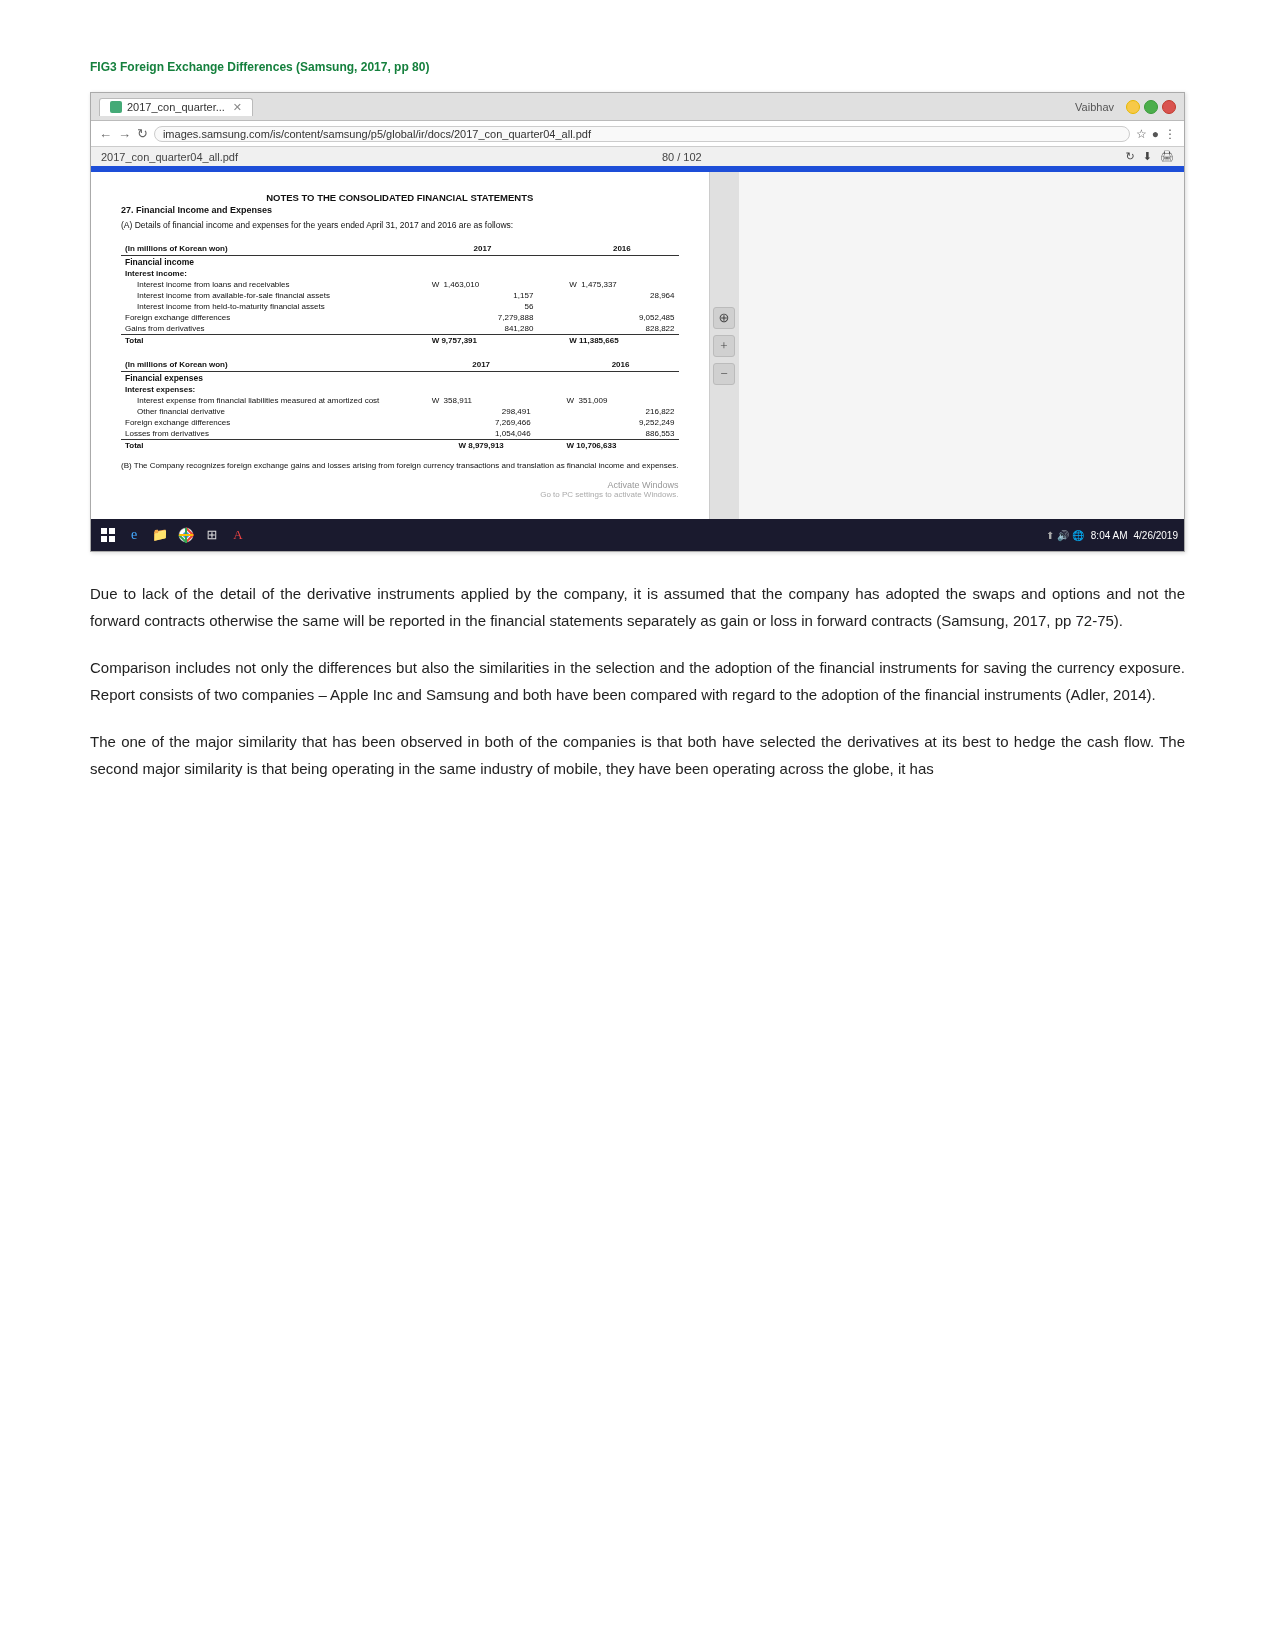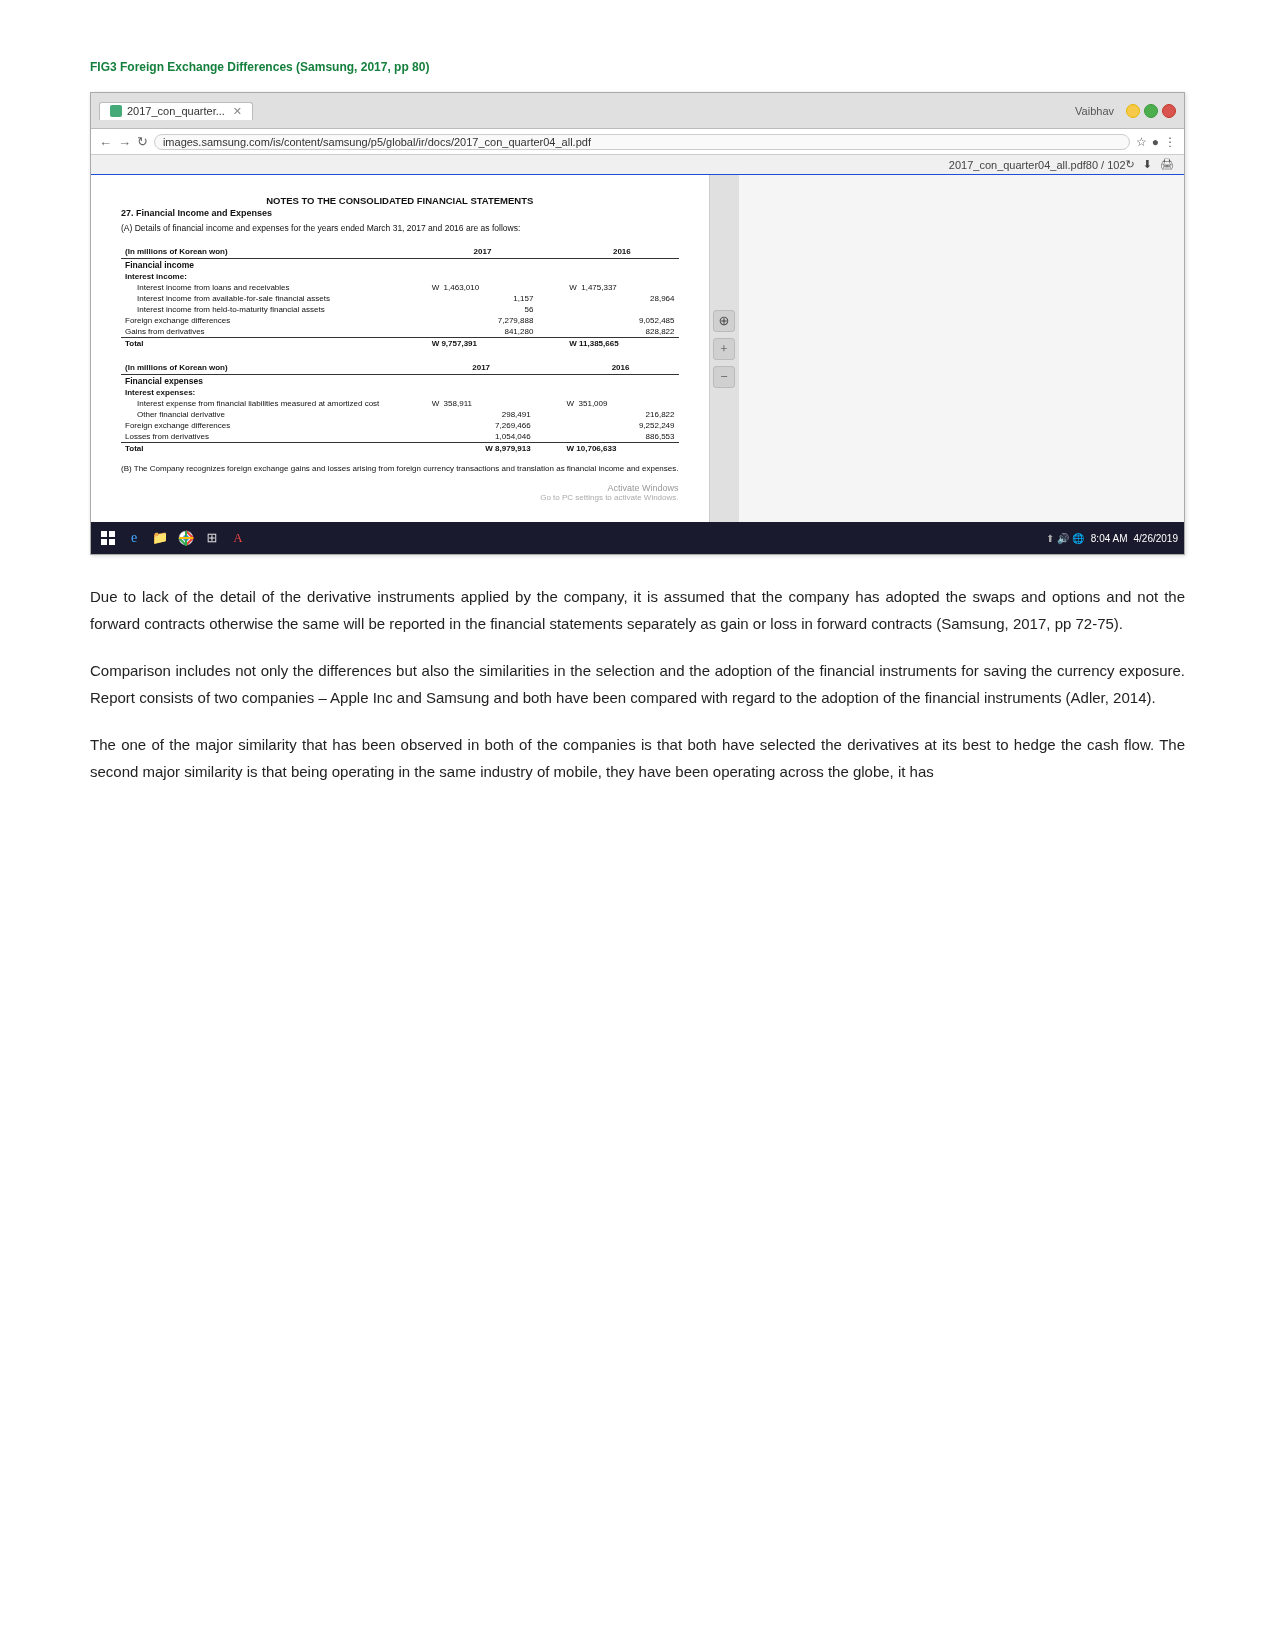--- a/index.html
+++ b/index.html
@@ -33,21 +33,21 @@
       box-shadow: 1px 1px 4px rgba(0,0,0,0.15);
     }
 
     .browser-titlebar {
       background: #e0e0e0;
       display: flex;
       align-items: center;
       justify-content: space-between;
       padding: 4px 8px;
       border-bottom: 1px solid #bbb;
-      height: 36px;
+      height: 28px;
     }
 
     .browser-tab {
       display: flex;
       align-items: center;
       background: #fff;
       border: 1px solid #bbb;
       border-bottom: none;
       padding: 2px 10px;
       font-size: 11px;
@@ -113,24 +113,24 @@
 
     .addr-icons {
       display: flex;
       gap: 5px;
       color: #555;
       font-size: 12px;
     }
 
     .browser-toolbar {
       background: #f0f0f0;
-      border-bottom: 1px solid #1d4ed8;
-      display: flex;
-      align-items: center;
-      justify-content: flex-end;
+      border-bottom: 6px solid #1d4ed8;
+      display: flex;
+      align-items: center;
+      justify-content: space-between;
       padding: 3px 10px;
       font-family: Arial, sans-serif;
       font-size: 11px;
       color: #444;
     }
 
     .browser-content {
       background: #fff;
       padding: 20px 30px;
       min-height: 340px;
@@ -336,21 +336,21 @@
       </div>
     </div>
 
     <div class="browser-content-wrapper">
       <div class="browser-content">
         <div class="pdf-content">
 
           <div class="pdf-title">NOTES TO THE CONSOLIDATED FINANCIAL STATEMENTS</div>
 
           <div class="pdf-section-title">27. Financial Income and Expenses</div>
-          <div class="pdf-subtext">(A)  Details of financial income and expenses for the years ended March 31, 2017 and 2016 are as follows:</div>
+          <div class="pdf-subtext">(A)  Details of financial income and expenses for the years ended April 31, 2017 and 2016 are as follows:</div>
 
           <table class="pdf-table">
             <thead>
               <tr>
                 <th style="text-align:left; width:55%;">(In millions of Korean won)</th>
                 <th>2017</th>
                 <th style="width:5%"></th>
                 <th>2016</th>
               </tr>
             </thead>
@@ -453,21 +453,21 @@
                 <td>9,252,249</td>
               </tr>
               <tr>
                 <td class="label-col">Losses from derivatives</td>
                 <td>1,054,046</td>
                 <td></td>
                 <td>886,553</td>
               </tr>
               <tr class="total-row">
                 <td class="label-col">Total</td>
-                <td style="text-align:right;">W&nbsp;8,979,913</td>
+                <td style="text-align:center;">W&nbsp;8,979,913</td>
                 <td></td>
                 <td style="text-align:left;">W&nbsp;10,706,633</td>
               </tr>
             </tbody>
           </table>
 
           <div class="pdf-note">(B)  The Company recognizes foreign exchange gains and losses arising from foreign currency transactions and translation as financial income and expenses.</div>
 
           <div style="margin-top:10px; text-align:right;">
             <div style="font-size:9px; color:#999;">Activate Windows</div>

